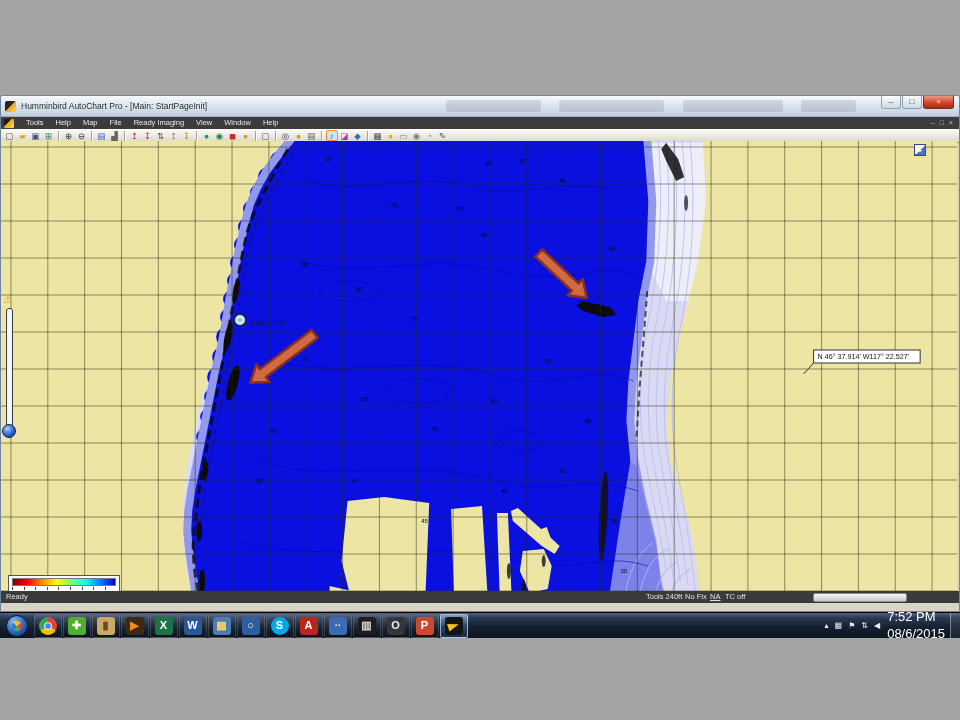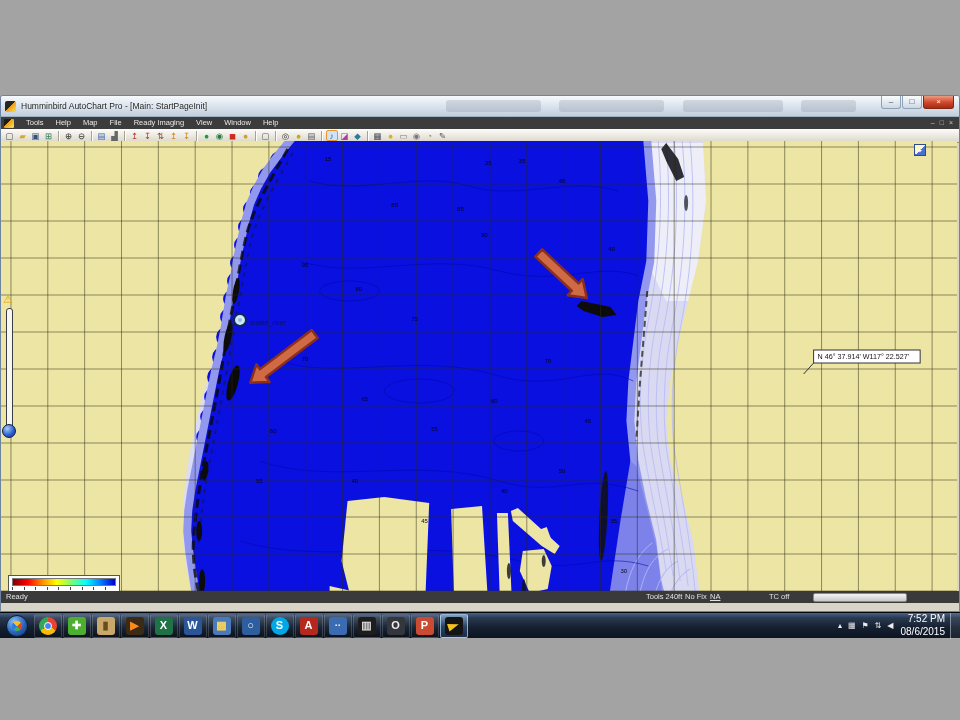--- a/index.html
+++ b/index.html
@@ -55,21 +55,21 @@
                background:radial-gradient(circle at 35% 30%,#a9ccf5,#2f62d6 55%,#12327e);border:1px solid #0c1e44;box-sizing:border-box;}
 
   .compassbox{position:absolute;left:913px;top:3px;width:12px;height:12px;border:1px solid #2c4a8c;
               background:linear-gradient(135deg,#fdf6c9 50%,#4a6fd2 50%);font-size:7px;line-height:11px;
               text-align:center;color:#fff;box-sizing:border-box;}
 
   
   .statusbar{position:absolute;left:0;bottom:8px;width:100%;height:12px;background:#3a3a3a;color:#e2e2e2;
              font-size:7.5px;box-sizing:border-box;}
   .statusbar span{position:absolute;top:2px;line-height:8px;}
-  .st-ready{left:5px;} .st-grid{left:645px;} .st-fix{left:684px;} .st-na{left:709px;text-decoration:underline;} .st-tc{left:724px;margin-left:44px;}
+  .st-ready{left:5px;} .st-grid{left:645px;} .st-fix{left:684px;} .st-na{left:709px;text-decoration:underline;} .st-tc{left:724px;}
   .st-progress{position:absolute;right:52px;top:2px;width:92px;height:7px;border:1px solid #8a8a8a;
                background:linear-gradient(#f4f4f4,#c9c9c9);border-radius:2px;}
 
   
   .taskbar{position:absolute;left:0;top:517px;width:960px;height:26px;display:flex;align-items:center;
            background:linear-gradient(#4a6288 0%,#28394f 20%,#141f30 60%,#0c1420 100%);border-top:1px solid #03060c;box-sizing:border-box;}
   .orb{width:22px;height:22px;border-radius:50%;margin:0 5px 0 6px;position:relative;flex:0 0 auto;
        background:#2a63b8;background:radial-gradient(circle at 35% 28%,#8cbcee,#2a63b8 55%,#10336e);border:1px solid #091c3c;box-sizing:border-box;}
   .orb-flag{position:absolute;left:5px;top:5px;width:10px;height:10px;border-radius:50%;background:#e8e8e8;
        background:conic-gradient(#e4442a 0 25%,#3db54a 25% 50%,#2a7de1 50% 75%,#f5c11a 75% 100%);transform:rotate(45deg);}
@@ -82,21 +82,21 @@
   .tile.round{border-radius:50%;}
   .chrome-tile{width:18px;height:18px;border-radius:50%;background:#dd4b39;
        background:conic-gradient(#ea4335 0 33%,#fbbc05 33% 66%,#34a853 66% 100%);position:relative;}
   .chrome-tile::after{content:"";position:absolute;left:5px;top:5px;width:8px;height:8px;border-radius:50%;
        background:#4285f4;border:1px solid #fff;box-sizing:border-box;}
   .bird-tile{width:18px;height:18px;border-radius:3px;background:#141414;position:relative;}
   .bird-tile::after{content:"";position:absolute;left:3px;top:5px;width:0;height:0;
        border-left:11px solid #f2c21e;border-top:4px solid transparent;border-bottom:4px solid transparent;transform:rotate(-18deg);}
   .tray{margin-left:auto;display:flex;align-items:center;}
   .tray-icon{font-size:8px;margin:0 3px;color:#ececec;}
-  .clock{text-align:right;font-size:10px;line-height:1.25;color:#fff;margin:0 5px 0 4px;}
+  .clock{text-align:left;font-size:13px;line-height:1.25;color:#fff;margin:0 5px 0 4px;}
   .show-desktop{width:9px;height:26px;border-left:1px solid rgba(255,255,255,.4);background:rgba(255,255,255,.07);}
 </style>
 </head>
 <body>
 
 <div class="stage">
   <div class="desktop">
 
     <div class="appwin">
 

